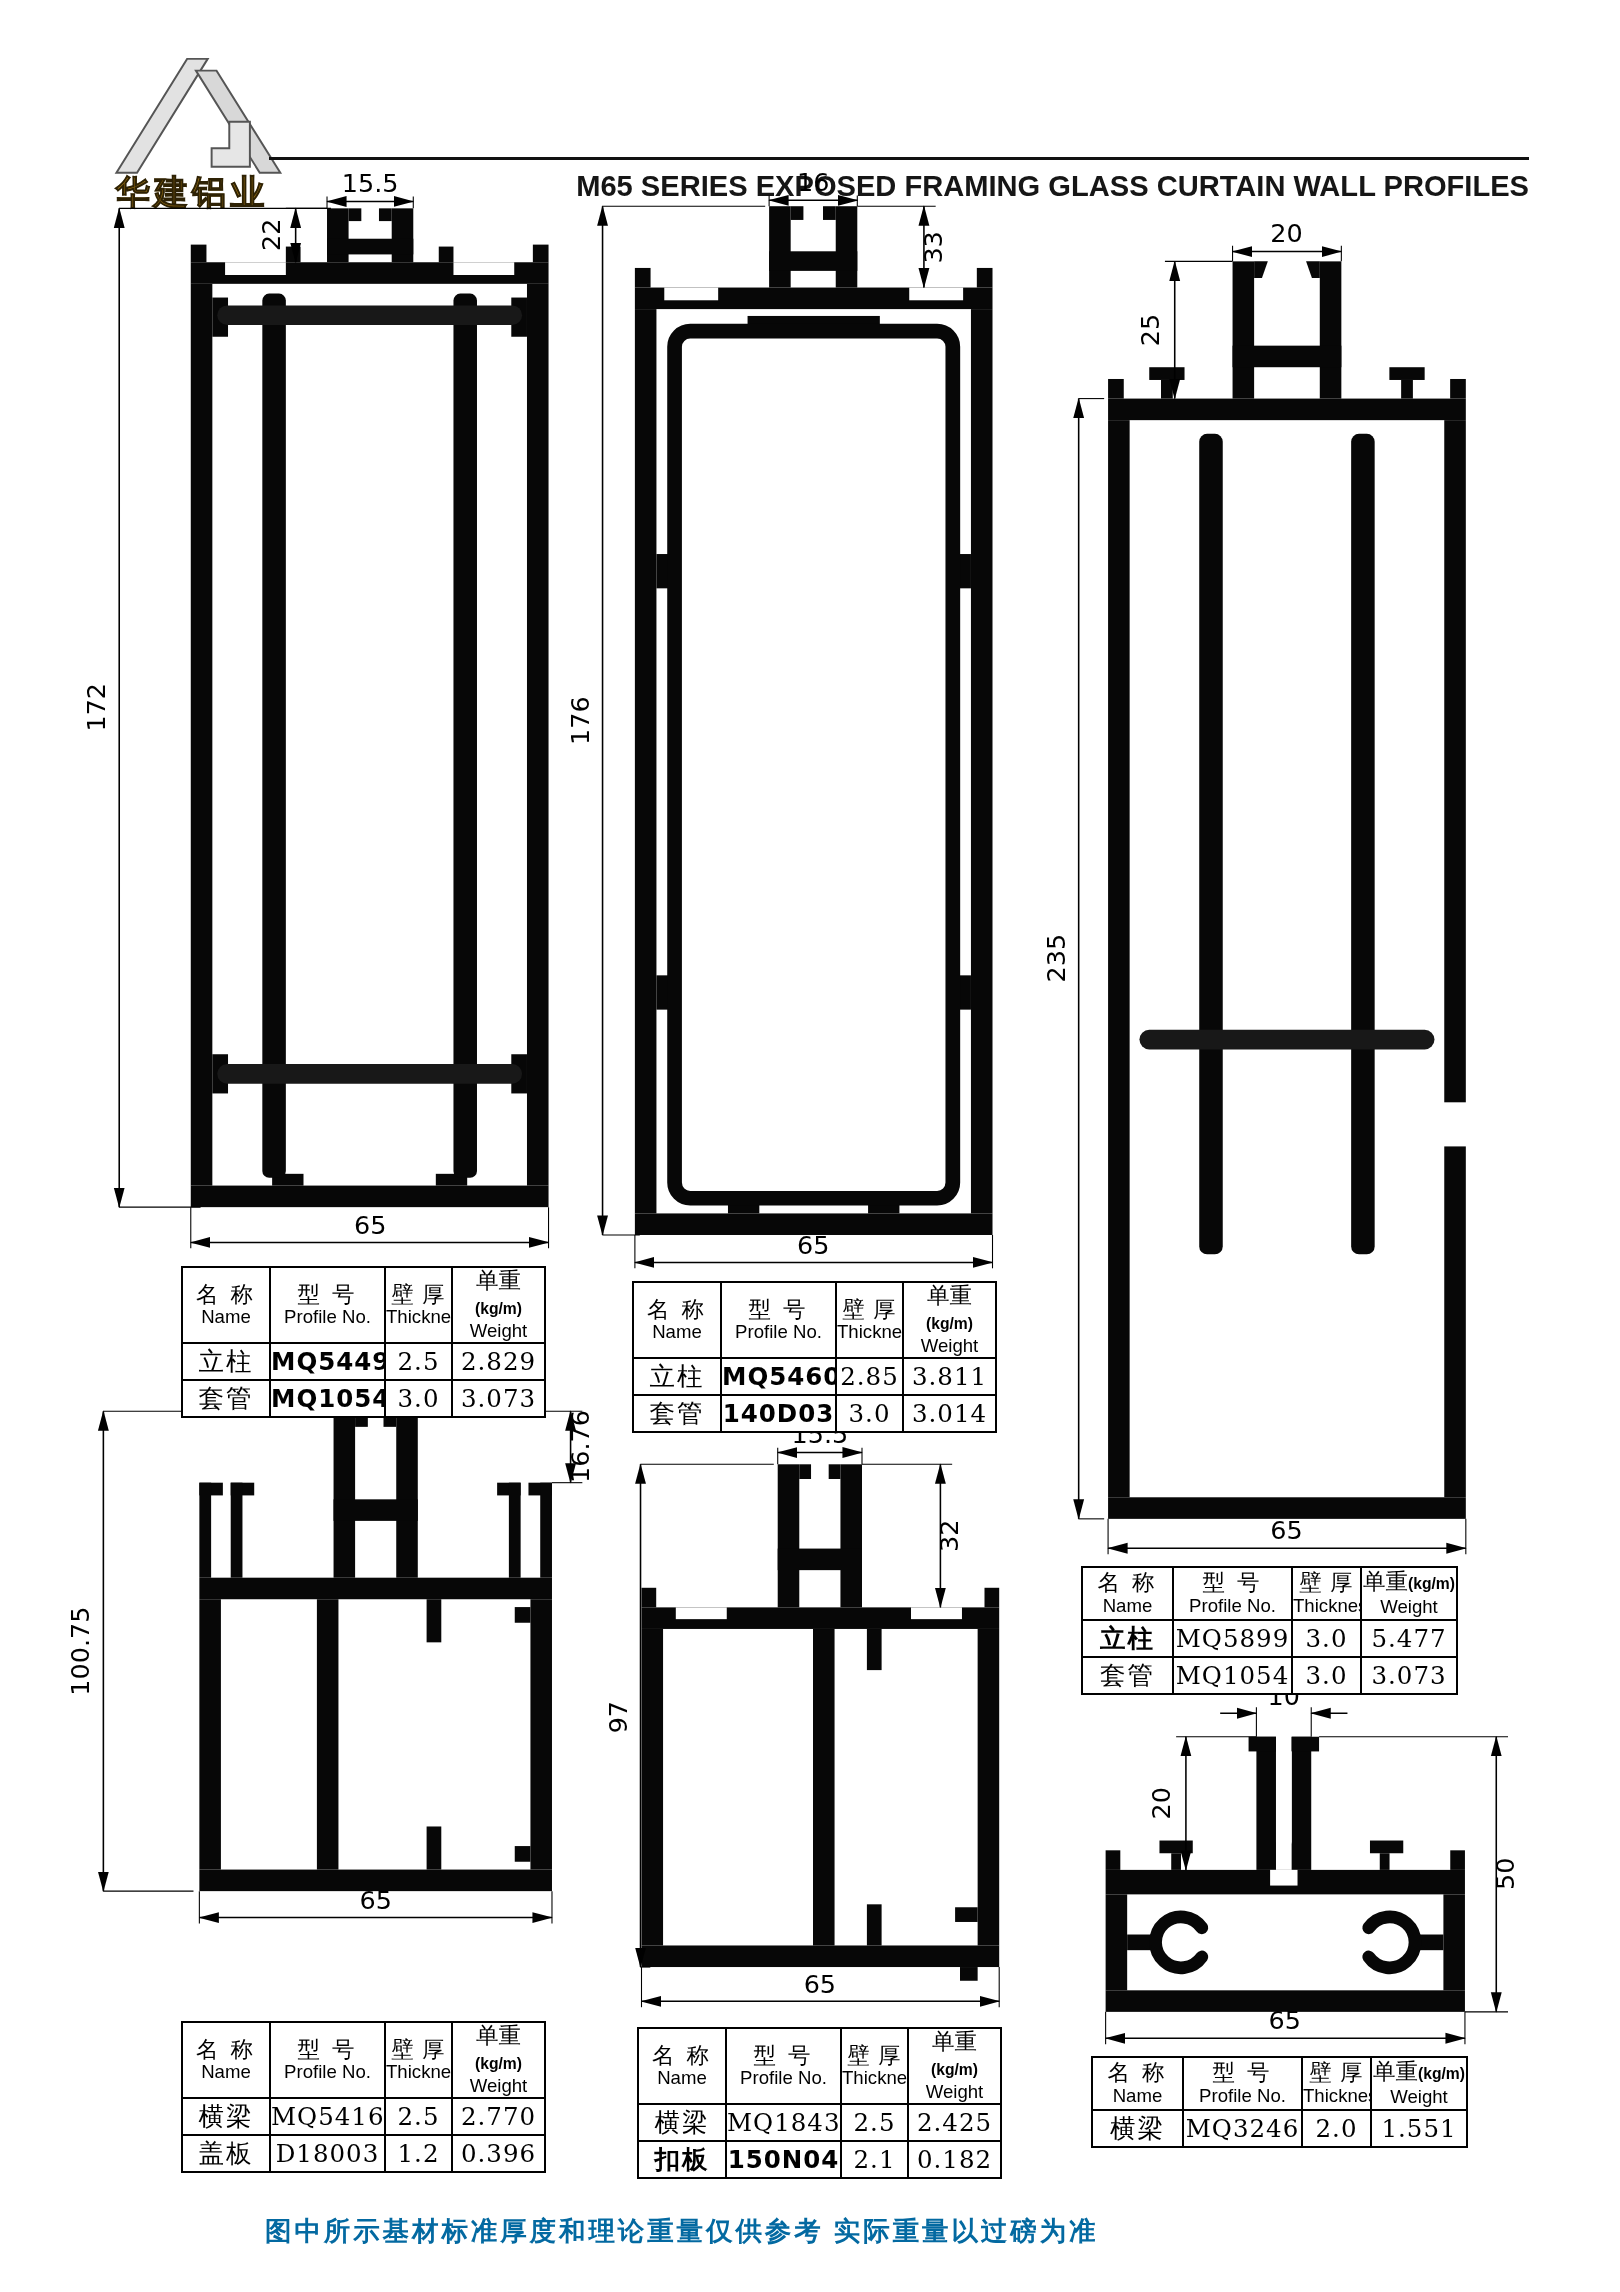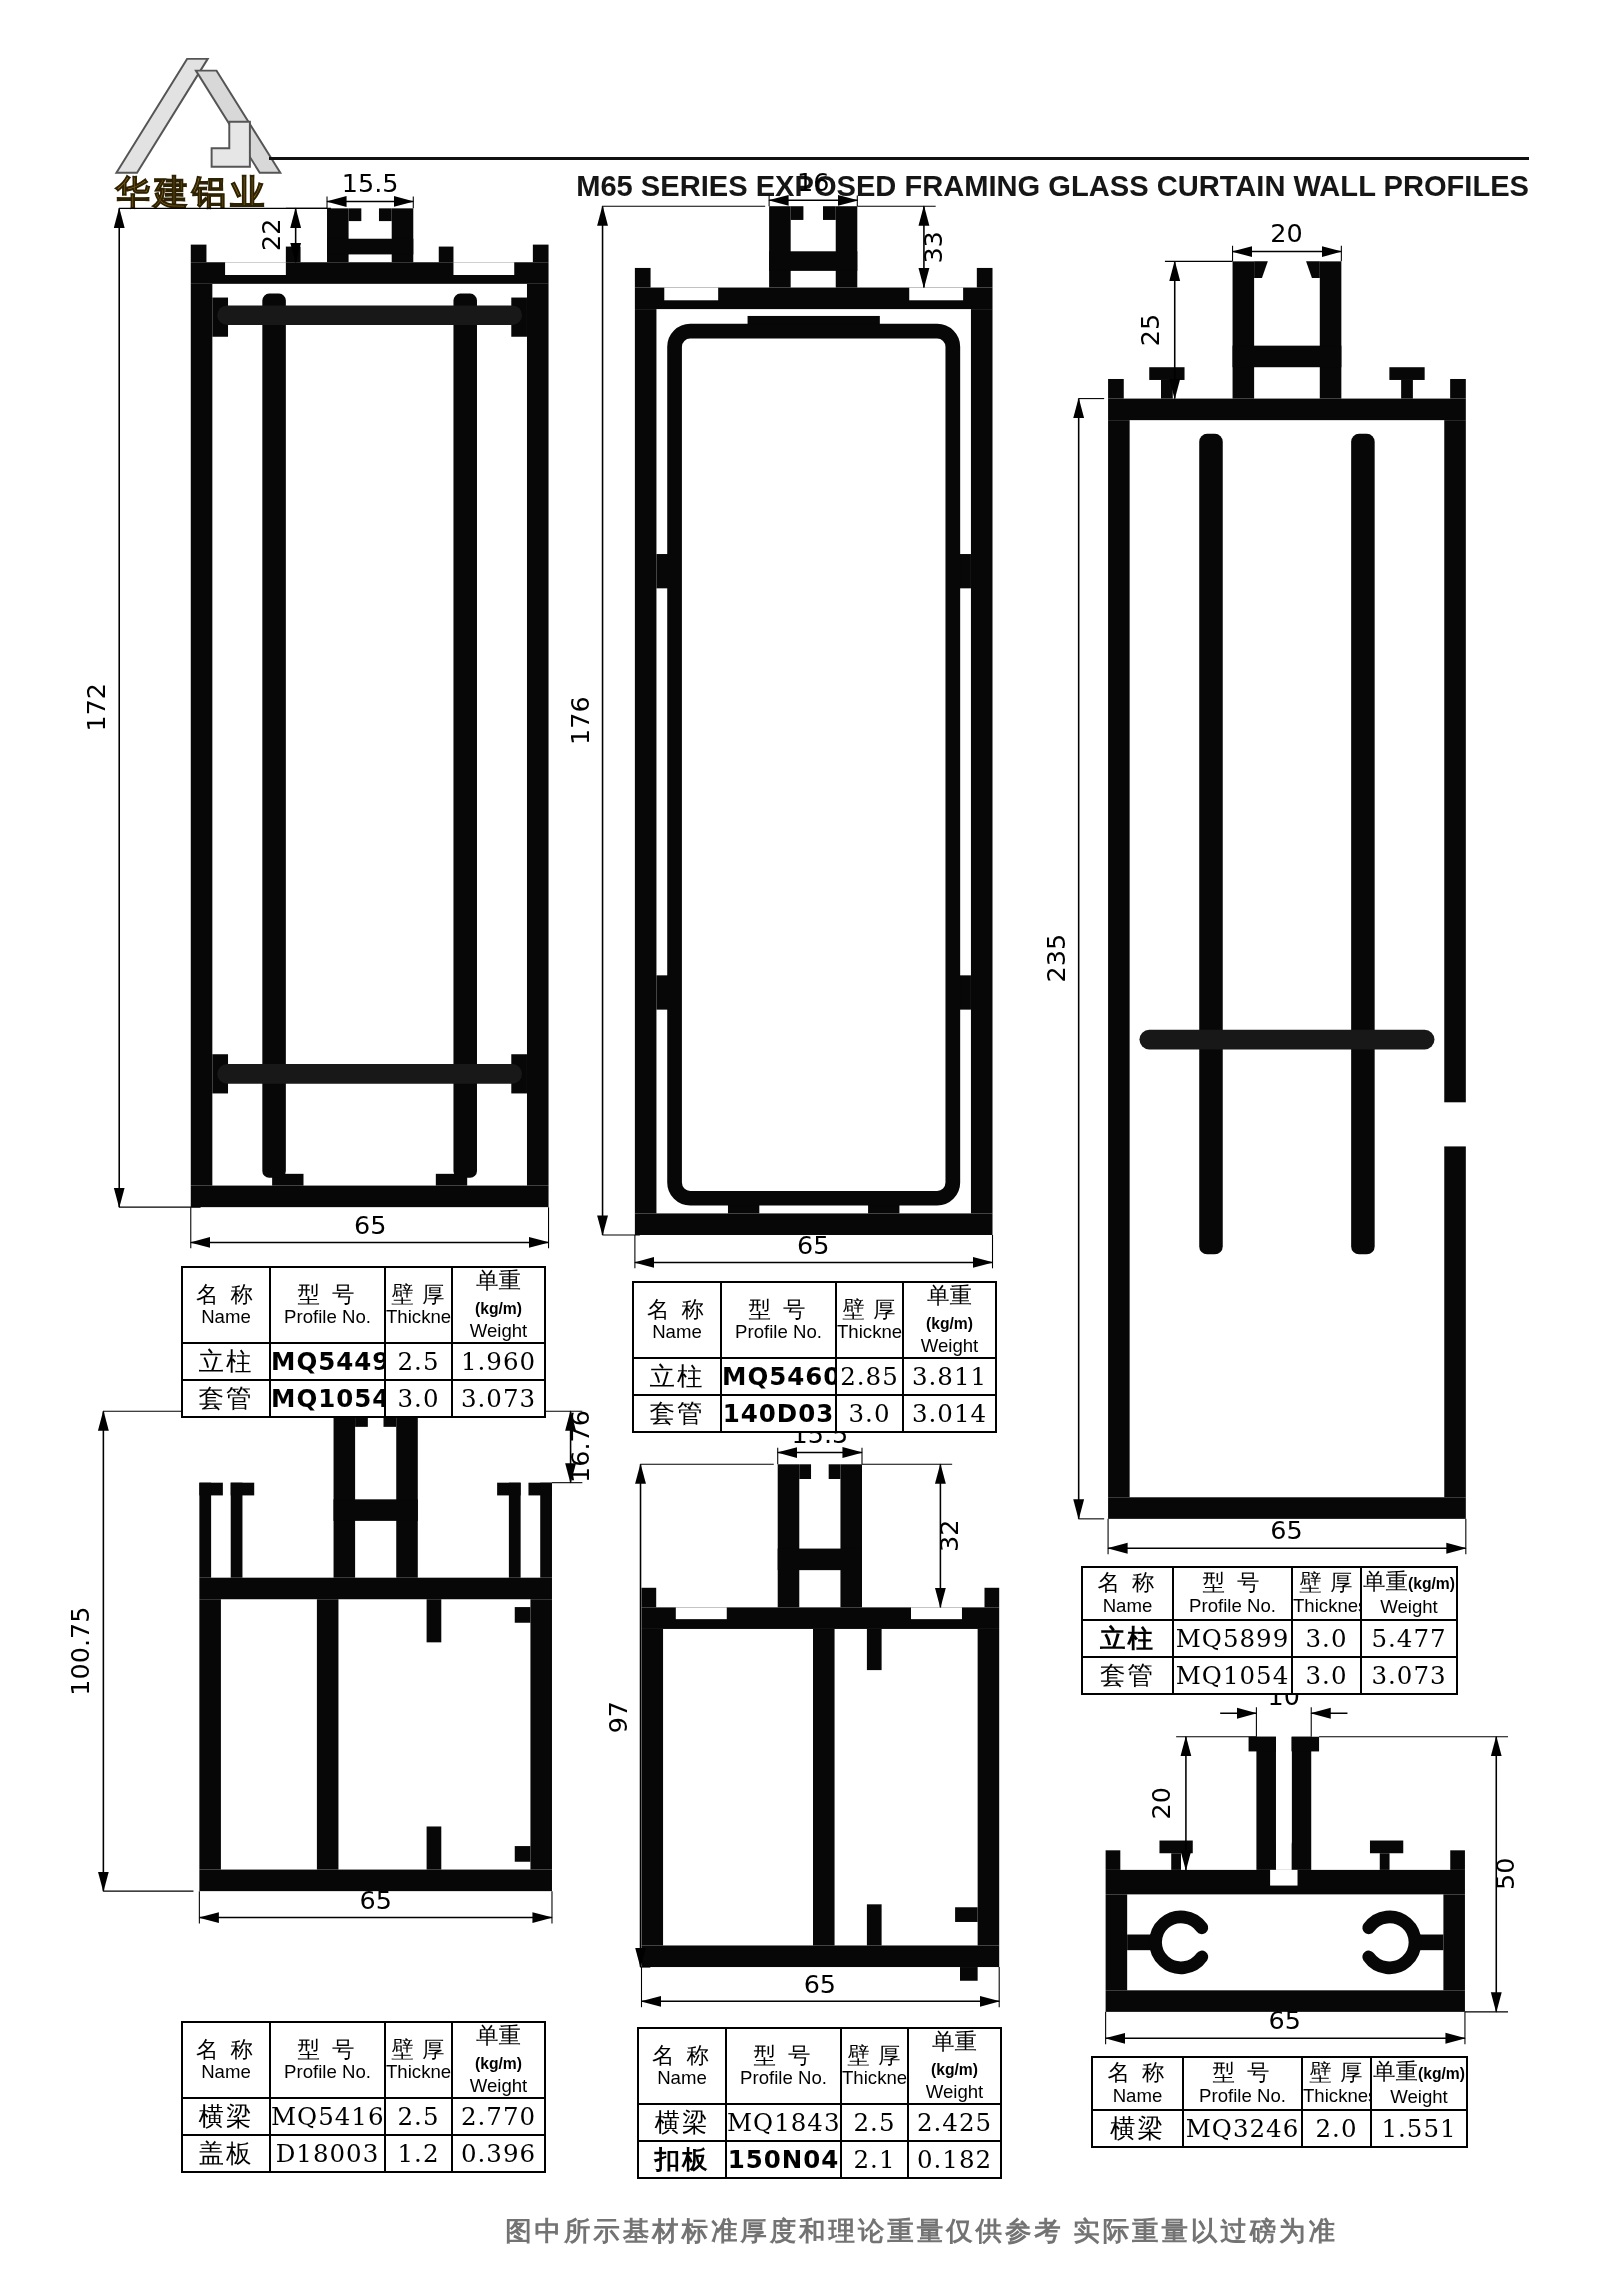--- a/index.html
+++ b/index.html
@@ -28,22 +28,22 @@
   .alu{fill:#070707;stroke:none;}
   .wh{fill:#ffffff;stroke:none;}
   .pill{fill:#181818;}
   .ring{fill:none;stroke:#070707;}
   .dl{stroke:#000;stroke-width:1.6;marker-start:url(#ar);marker-end:url(#ar);}
   .dls{stroke:#000;stroke-width:1.6;}
   .ex{stroke:#000;stroke-width:1.1;}
   .dt{font-family:"DejaVu Sans",sans-serif;font-size:26px;fill:#000;}
   
   .footer-note{position:absolute;left:265px;top:2213px;width:1313px;height:35px;overflow:hidden;
-               text-align:center;font-family:Liberation Serif, serif;font-weight:bold;font-size:26.5px;
-               letter-spacing:2.9px;color:#737373;}
+               text-align:left;font-family:Liberation Sans, sans-serif;font-weight:bold;font-size:26.5px;
+               letter-spacing:2.9px;color:#0369a1;}
 </style>
 </head>
 <body>
 
 <svg width="0" height="0" style="position:absolute">
   <defs>
     <marker id="ar" viewBox="0 0 12 8" refX="11.5" refY="4" markerWidth="13" markerHeight="9" orient="auto-start-reverse">
       <path d="M0,0.8 L12,4 L0,7.2 Z" fill="#000"></path>
     </marker>
   </defs>
@@ -333,21 +333,21 @@
           </td>
       <td>
             <div class="hcn" style="letter-spacing:0"><span>单重</span><span class="unit">(kg/m)</span></div>
             <div class="hen">Weight</div>
           </td>
     </tr>
     <tr class="dr">
       <td class="cn">立柱</td>
       <td class="no b">MQ5449</td>
       <td class="num">2.5</td>
-      <td class="num">1.960</td>
+      <td class="num">2.829</td>
     </tr>
     <tr class="dr">
       <td class="cn">套管</td>
       <td class="no b">MQ1054</td>
       <td class="num">3.0</td>
       <td class="num">3.073</td>
     </tr>
   </tbody>
     </table>
 

